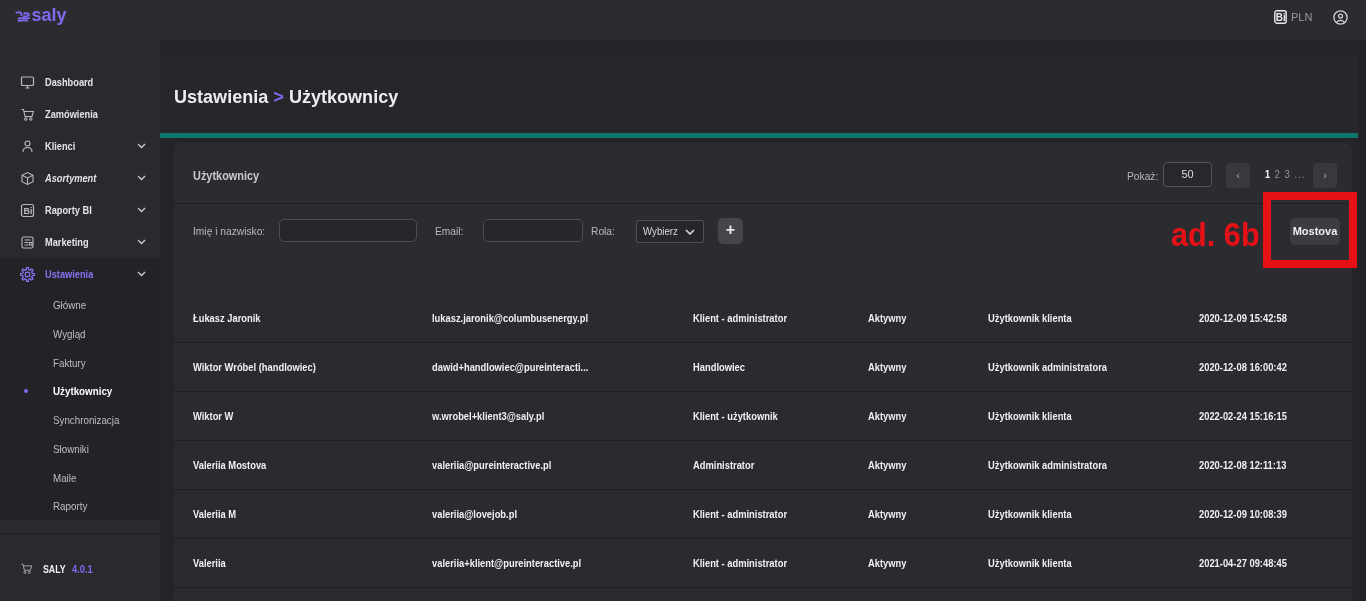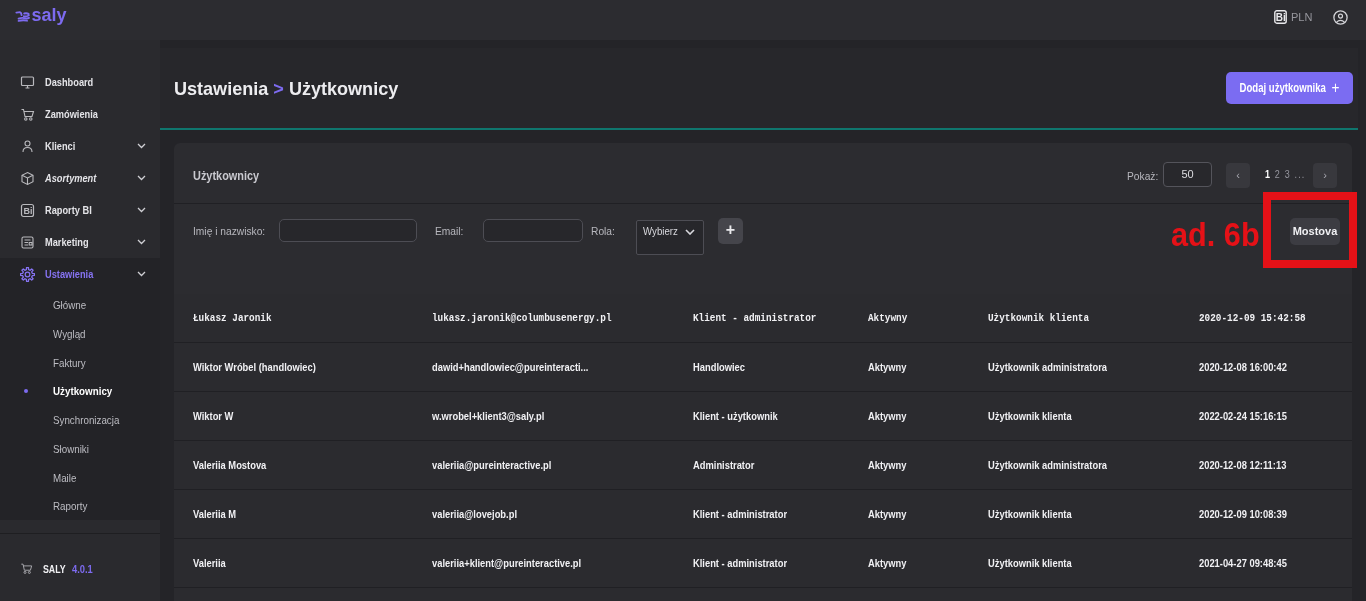--- a/index.html
+++ b/index.html
@@ -14,21 +14,21 @@
   #sidebar { position:absolute; left:0; top:40px; width:160px; height:561px; background:#2a2a2e; }
   #sidebar .darkband { position:absolute; left:0; top:218px; width:160px; height:262px; background:#232327; }
   .mitem { position:absolute; left:0; width:160px; height:16px;padding-left:28px; }
   .mitem .ic { position:absolute; left:20px; top:0px; }
   .mitem .tx { position:absolute; left:45px; top:1px; font-size:11px; font-weight:bold; color:#e4e4e8; transform:scaleX(.84); transform-origin:0 50%; white-space:nowrap; }
   .mitem .ch { position:absolute; left:137px; top:4px; }
   .sitem { position:absolute; left:53px; font-size:11px; color:#bdbdc3; transform:scaleX(.89); transform-origin:0 50%; white-space:nowrap; }
 
   
   #content { position:absolute; left:160px; top:40px; width:1198px; height:561px; background:#242428; }
-  #pagehead { position:absolute; left:0; top:8px; width:1198px; height:82px; background:#27272b; border-bottom:2px solid #0f766e; }
+  #pagehead { position:absolute; left:0; top:16px; width:1198px; height:82px; background:#27272b; border-bottom:5px solid #0f766e; }
   #pagetitle { position:absolute; left:14px; top:30px; font-size:19px; font-weight:bold; color:#ededf0; transform:scaleX(.95); transform-origin:0 50%; white-space:nowrap; }
   #pagetitle .sep { color:#7d6bf0; }
   #addbtn { position:absolute; left:1066px; top:24px; width:127px; height:32px; background:#7b6cf2; border-radius:5px; color:#fff; text-align:center; line-height:32px; font-size:12px; font-weight:bold; }
   #addbtn .plus { font-size:17px; font-weight:normal; vertical-align:-1px; margin-left:7px; }
   #addbtn .inner { display:inline-block; transform:scaleX(.8); transform-origin:50% 50%; white-space:nowrap; }
 
   
   #panel { position:absolute; left:14px; top:103px; width:1178px; height:458px; background:#2c2c30; border-radius:6px 6px 0 0; }
   #paneltitle { position:absolute; left:19px; top:25px; font-size:13px; font-weight:bold; color:#c9c9cf; transform:scaleX(.84); transform-origin:0 50%; white-space:nowrap; }
   .plabel { font-size:11px; color:#b7b7bd; transform:scaleX(.93); transform-origin:0 50%; white-space:nowrap; }
@@ -37,21 +37,21 @@
   .pgbtn { position:absolute; top:20px; width:24px; height:25px; background:#38383d; border-radius:4px; color:#a8a8b0; text-align:center; line-height:24px; font-size:11px; }
   #pgprev { left:1052px; }
   #pgnext { left:1139px; }
   #pgnums { position:absolute; left:1091px; top:25px; font-size:11.5px; color:#97979f; letter-spacing:1.5px; transform:scaleX(.78); transform-origin:0 50%; white-space:nowrap; }
   #pgnums b { color:#ffffff; }
   #phline { position:absolute; left:0; top:60px; width:1178px; height:1px; background:#202024; }
 
   
   .flabel { position:absolute; top:82px; font-size:11px; color:#b7b7bd; transform:scaleX(.93); transform-origin:0 50%; white-space:nowrap; }
   .finput { position:absolute; top:76px; height:23px; border:1px solid #4d4d54; border-radius:5px; background:#27272b; }
-  #fselect { position:absolute; left:462px; top:77px; width:68px; height:35px; border:1px solid #4d4d54; border-radius:2px; background:#27272b; color:#d8d8dd; font-size:11px; line-height:21px; }
+  #fselect { position:absolute; left:462px; top:77px; width:68px; height:23px; border:1px solid #4d4d54; border-radius:2px; background:#27272b; color:#d8d8dd; font-size:11px; line-height:21px; }
   #fselect .wtx { display:inline-block; margin-left:6px; transform:scaleX(.88); transform-origin:0 50%; }
   #fplus { position:absolute; left:544px; top:75px; width:25px; height:26px; background:#45454b; border-radius:5px; color:#e9e9ec; text-align:center; line-height:24px; font-size:16px; font-weight:bold; }
   #filtruj { position:absolute; left:1116px; top:75px; width:50px; height:27px; background:#3c3c42; border-radius:5px; color:#f0f0f3; text-align:center; line-height:27px; font-size:11px; font-weight:bold; }
   #ad6b { position:absolute; left:997px; top:73px; font-size:33px; font-weight:bold; color:#e51117; transform:scaleX(.93); transform-origin:0 50%; white-space:nowrap; }
   #redbox { position:absolute; left:1089px; top:49px; width:94px; height:76px; border:8px solid #e51117; z-index:5; }
 
   
   #thead { position:absolute; left:0; top:113px; width:1178px; height:37px; background:#26262a; border-top:1px solid #1b1b1e; }
   .th { position:absolute; top:12px; font-size:11px; color:#82828b; transform:scaleX(.875); transform-origin:0 50%; white-space:nowrap; }
   .arr { display:inline-block; margin-left:10px; width:0; height:0; border-left:5px solid transparent; border-right:5px solid transparent; border-top:6px solid #6d6d76; vertical-align:0px; }
@@ -61,21 +61,20 @@
 
   
   #sbtrack { position:absolute; left:1358px; top:40px; width:8px; height:561px; background:#242428; }
 </style>
 </head>
 <body>
 
 <div id="content">
   <div id="pagehead">
     <div id="pagetitle">Ustawienia <span class="sep">&gt;</span> Użytkownicy</div>
-    <div id="addbtn"><span class="inner">Dodaj użytkownika<span class="plus">+</span></span></div>
   </div>
 
   <div id="panel">
     <div id="paneltitle">Użytkownicy</div>
     <div id="pokaz" class="plabel">Pokaż:</div>
     <div id="pokazbox">50</div>
     <div class="pgbtn" id="pgprev">‹</div>
     <div id="pgnums"><b>1</b> 2 3 ...</div>
     <div class="pgbtn" id="pgnext">›</div>
     <div id="phline"></div>
@@ -89,21 +88,21 @@
       <svg width="10" height="6" style="position:absolute;right:8px;top:8px;" viewBox="0 0 10 6">
           <polyline points="1,1 5,5 9,1" fill="none" stroke="#d8d8dd" stroke-width="1.6"></polyline>
         </svg>
     </div>
     <div id="fplus">+</div>
     <div id="ad6b">ad. 6b</div>
     <div id="filtruj">Mostova</div>
     <div id="redbox"></div>
 
 
-    <div class="row" style="top:151px;font-family:Liberation Mono, monospace;">
+    <div class="row" style="top:151px;">
       <div class="td c1">Łukasz Jaronik</div>
         <div class="td c2">lukasz.jaronik@columbusenergy.pl</div>
         <div class="td c3">Klient - administrator</div>
         <div class="td c4">Aktywny</div>
         <div class="td c5">Użytkownik klienta</div>
         <div class="td c6">2020-12-09 15:42:58</div>
     </div>
     <div class="row" style="top:200px;">
       <div class="td c1">Wiktor Wróbel (handlowiec)</div>
         <div class="td c2">dawid+handlowiec@pureinteracti...</div>

